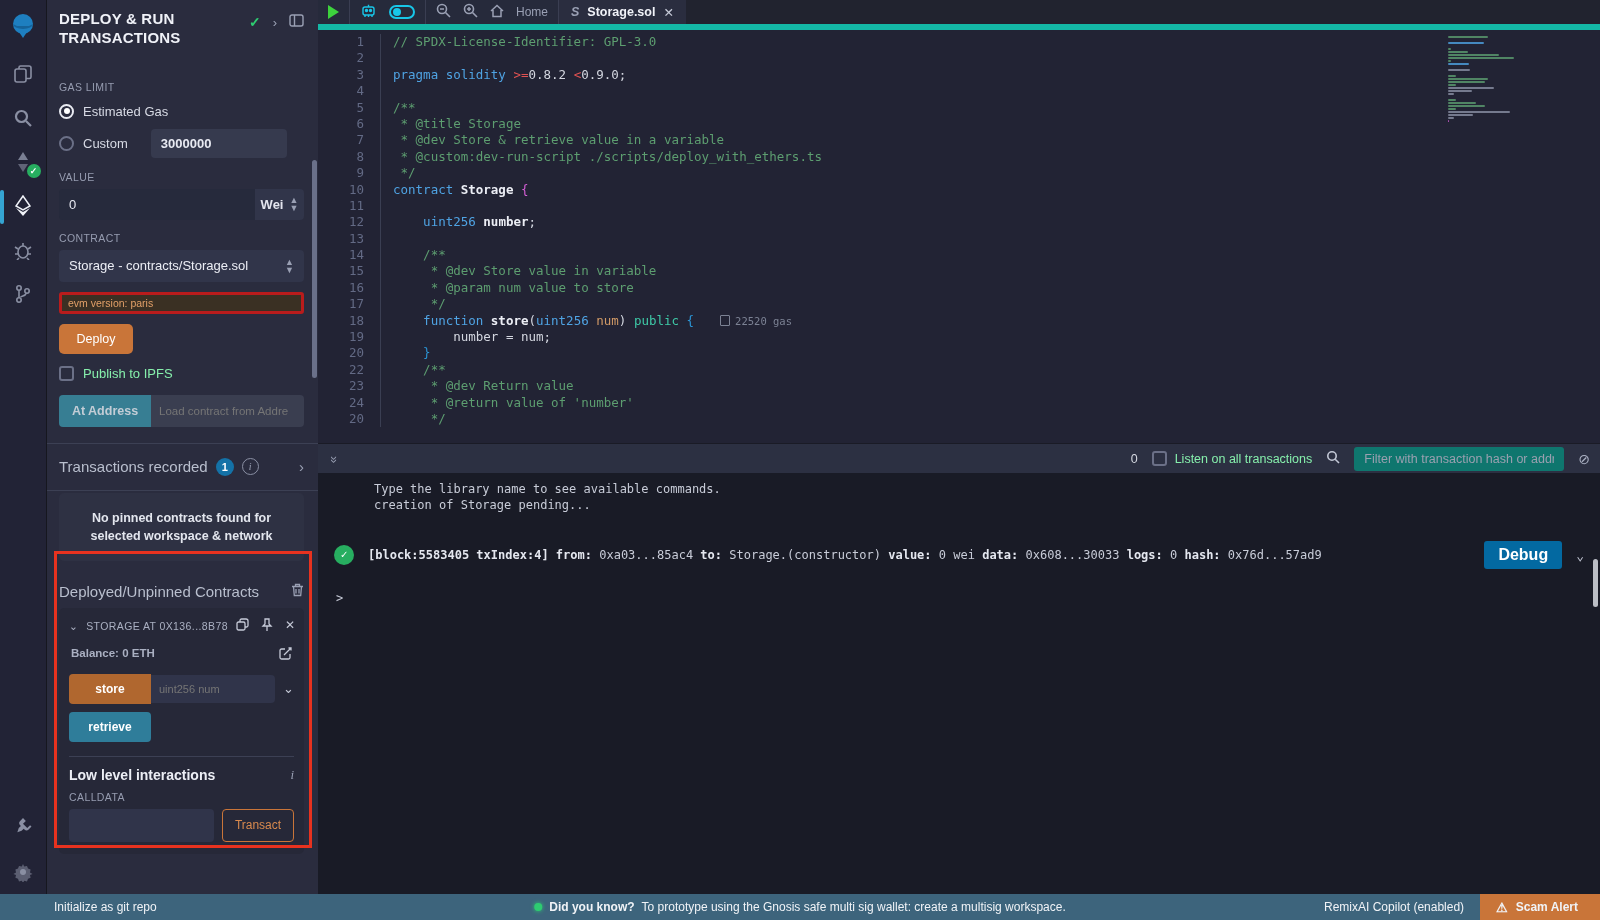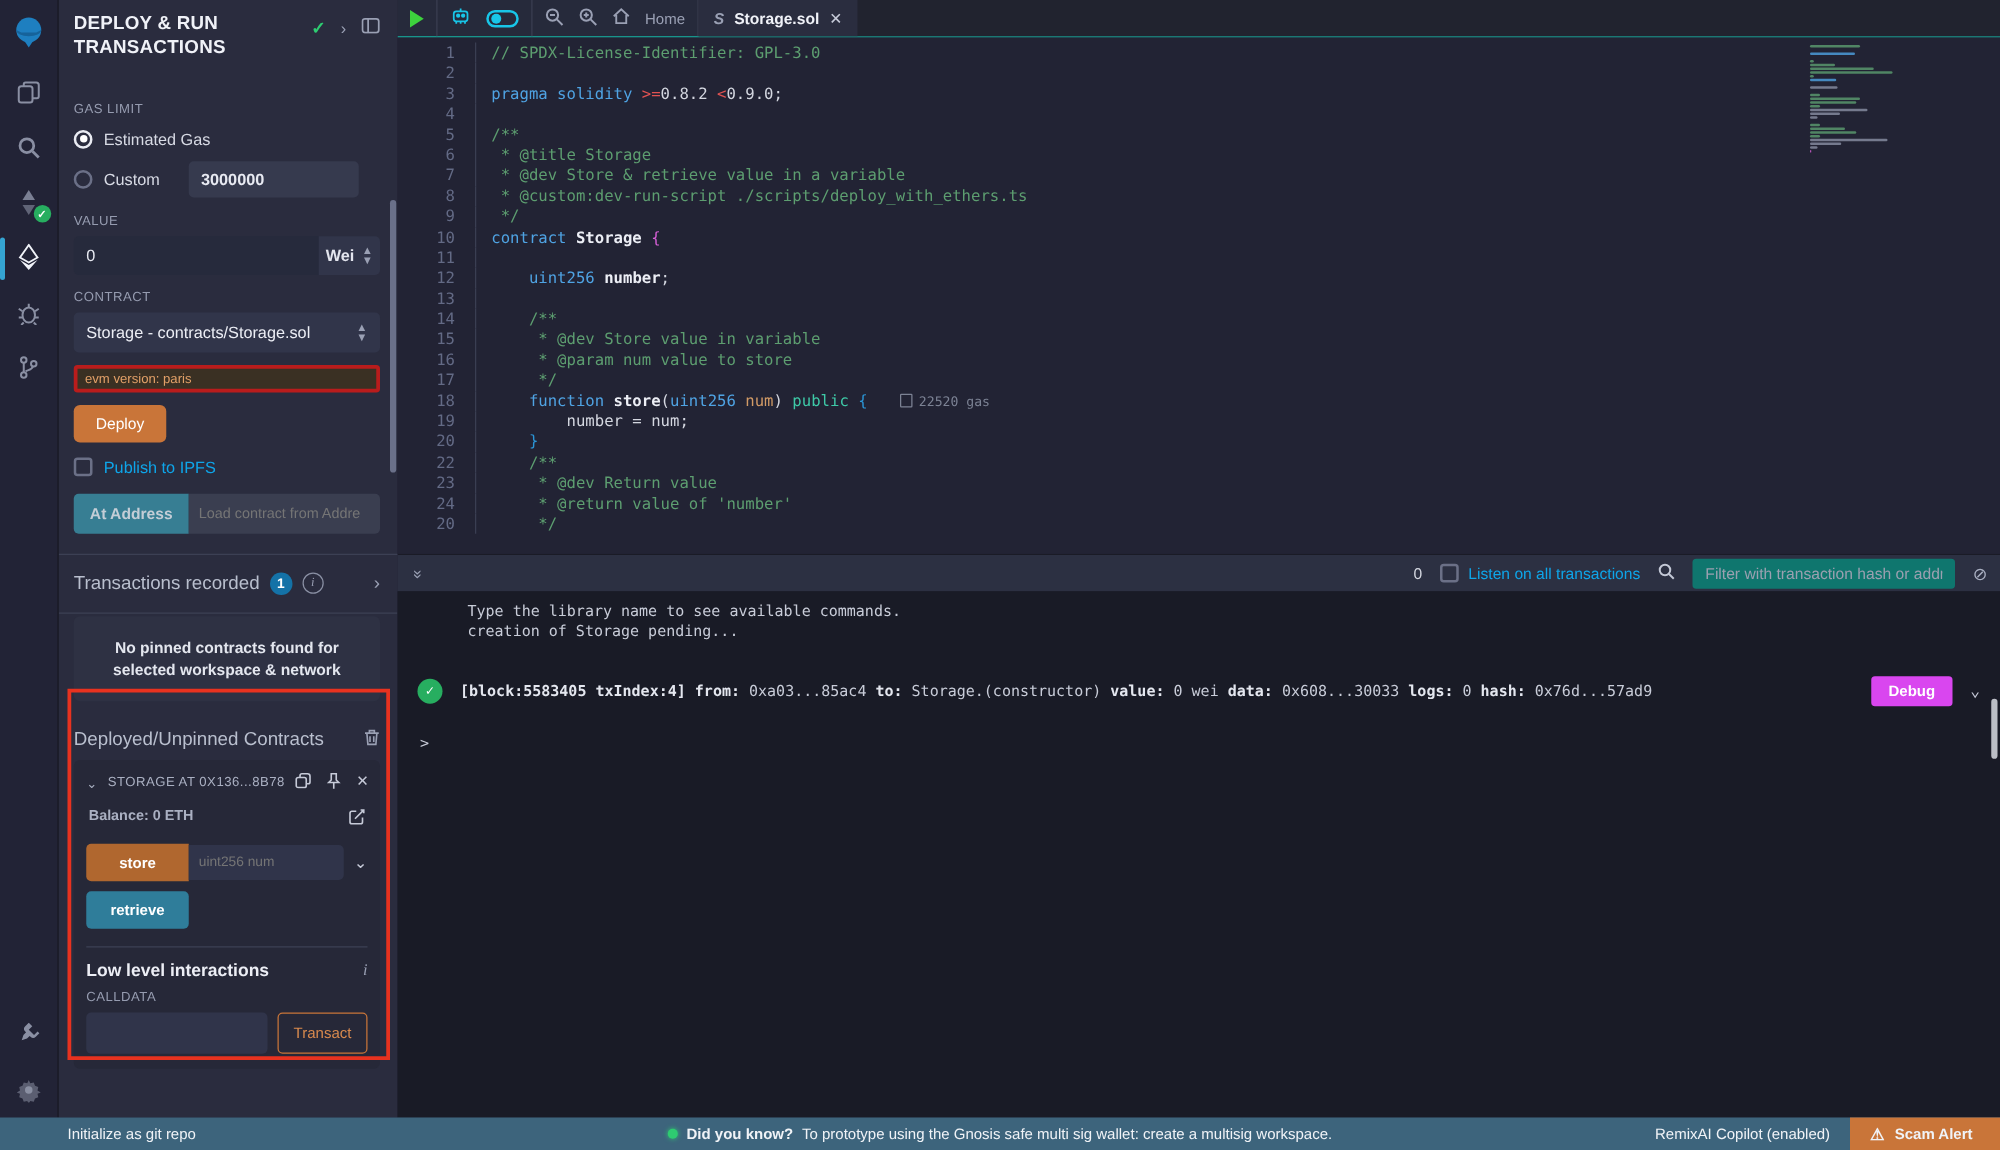--- a/index.html
+++ b/index.html
@@ -37,21 +37,21 @@
   .value-input { flex:1; background:#262a3c; border:none; border-radius:4px 0 0 4px; color:#e8eaf2; padding:8px 10px; font-size:13px; }
   .unit-sel { width:62px; background:#31354a; border-radius:0 4px 4px 0; color:#e3e5ee; font-weight:bold;
     display:flex; align-items:center; justify-content:center; gap:6px; font-size:13px; }
   .updown { color:#9aa0b4; font-size:9px; line-height:8px; display:inline-flex; flex-direction:column; }
   .select { background:#31354a; border-radius:4px; color:#eceef5; padding:8px 10px; display:flex;
     justify-content:space-between; align-items:center; font-size:13px; margin-bottom:8px; }
   .evm-badge { display:inline-block; font-size:10.5px; font-weight:normal; color:#e2a068; background:#3a3023;
     border:3px solid #b91c1c; border-radius:3px; padding:2px 6px; margin:2px 0 8px; }
   .btn-deploy { width:74px; background:#c97539; color:#fff; font-weight:normal; font-size:12.5px;
     border:none; border-radius:5px; padding:8px 0; margin:2px 0 8px; cursor:pointer; }
-  .chk-row { display:flex; align-items:flex-end; gap:9px; color:#0ea5e9; margin:4px 0 14px; }
+  .chk-row { display:flex; align-items:flex-end; gap:9px; color:#86efac; margin:4px 0 14px; }
   .chk { width:15px; height:15px; border:2px solid #6b7087; border-radius:3px; background:transparent; }
   .ataddr-row { display:flex; margin-bottom:14px; }
   .btn-ataddr { width:92px; background:#377e93; color:#c3cdd6; font-weight:bold; font-size:12.5px;
     border:none; border-radius:4px 0 0 4px; padding:9px 0; }
   .ataddr-input { flex:1; background:#3a3e50; border:none; border-radius:0 4px 4px 0; color:#e8eaf2;
     font-size:11.5px; padding:0 8px; min-width:0; }
   .divider { border-top:1px solid #3c4054; margin:2px -14px 2px -12px; }
   .txrec-row { display:flex; align-items:center; gap:8px; padding:12px 0; color:#b9bfce; font-size:15px; }
   .count-badge { background:#1472a7; color:#fff; border-radius:50%; width:18px; height:18px; font-size:11px;
     line-height:18px; text-align:center; font-weight:bold; }
@@ -85,21 +85,21 @@
   .calldata-row { display:flex; gap:8px; }
   .calldata-input { flex:1; background:#30344a; border:none; border-radius:4px; padding:9px 8px; color:#e8eaf2; min-width:0; }
   .btn-transact { width:72px; background:transparent; border:1px solid #c97539; color:#d98a4e;
     border-radius:4px; font-size:12px; padding:8px 0; cursor:pointer; }
 
   .red-box { position:absolute; left:54px; top:551px; width:258px; height:297px;
     border:3px solid #e8321f; pointer-events:none; z-index:50; }
 
   
   .main { flex:1; display:flex; flex-direction:column; background:#222334; min-width:0; }
-  .toolbar { height:30px; background:#262a3b; display:flex; align-items:stretch; border-bottom:1px solid #14b8a6; font-size:12px; }
+  .toolbar { height:30px; background:#262a3b; display:flex; align-items:stretch; border-bottom:6px solid #14b8a6; font-size:12px; }
   .tgroup { display:flex; align-items:center; padding:0 10px; gap:12px; border-right:1px solid #3a3e52; }
   .play { width:0; height:0; border-left:11px solid #3dd23d; border-top:7px solid transparent; border-bottom:7px solid transparent; }
   .robot { color:#18c6e8; font-size:14px; }
   .toggle { width:26px; height:14px; border:2px solid #18c6e8; border-radius:8px; position:relative; }
   .toggle::after { content:""; position:absolute; left:2px; top:1px; width:8px; height:8px; border-radius:50%; background:#18c6e8; }
   .zoom-ic, .home-ic { color:#9aa0b4; font-size:13px; }
   .home-lbl { color:#9aa0b4; }
   .tabstrip { flex:1; background:#21232f; display:flex; }
   .tab { background:#2a2d3f; display:flex; align-items:center; gap:8px; padding:0 12px; color:#f0f2f8; font-weight:bold; font-size:12.5px; }
   .tab .sol-ic { color:#9aa0b4; font-weight:bold; font-style:italic; }
@@ -132,22 +132,22 @@
   .filter-input::placeholder { color:#9aa0b0; }
   .block-ic { color:#aab0c2; font-size:14px; }
   .terminal { flex:1; background:#191b26; font-family:"DejaVu Sans Mono", monospace; font-size:12px;
     color:#c8ccd8; padding:8px 0 0 0; position:relative; }
   .tline { padding:1px 0 1px 56px; }
   .tx-row { display:flex; align-items:center; margin-top:22px; padding:6px 16px 6px 16px; gap:14px; }
   .tx-check { width:20px; height:20px; border-radius:50%; background:#27ae60; color:#fff; text-align:center;
     line-height:20px; font-size:11px; flex:0 0 auto; }
   .tx-text { flex:1; white-space:nowrap; overflow:hidden; }
   .tx-text .b { font-weight:bold; color:#e4e7ef; }
-  .btn-debug { background:#d946ef; color:#fff; border:none; border-radius:3px; font-weight:bold;
-    font-size:12px; padding:5px 14px; font-family:"Liberation Sans",sans-serif; cursor:pointer; }
+  .btn-debug { background:#0369a1; color:#fff; border:none; border-radius:3px; font-weight:bold;
+    font-size:16px; padding:5px 14px; font-family:"Liberation Sans",sans-serif; cursor:pointer; }
   .tx-chev { color:#c6cad8; font-size:13px; }
   .prompt { padding:16px 0 0 18px; color:#c8ccd8; }
   .term-scrollbar { position:absolute; right:2px; top:86px; width:5px; height:48px; background:#d8dae2; border-radius:3px; opacity:.85; }
 
   
   .statusbar { height:26px; background:#3d647c; display:flex; align-items:center; font-size:12px; color:#f0f3f7;
     padding-left:54px; position:relative; }
   .sb-center { position:absolute; left:50%; transform:translateX(-50%); display:flex; align-items:center; gap:7px; white-space:nowrap; }
   .bulb { width:8px; height:8px; border-radius:50%; background:#2ecc71; box-shadow:0 0 4px #2ecc71; }
   .sb-right { margin-left:auto; display:flex; align-items:center; height:26px; }

